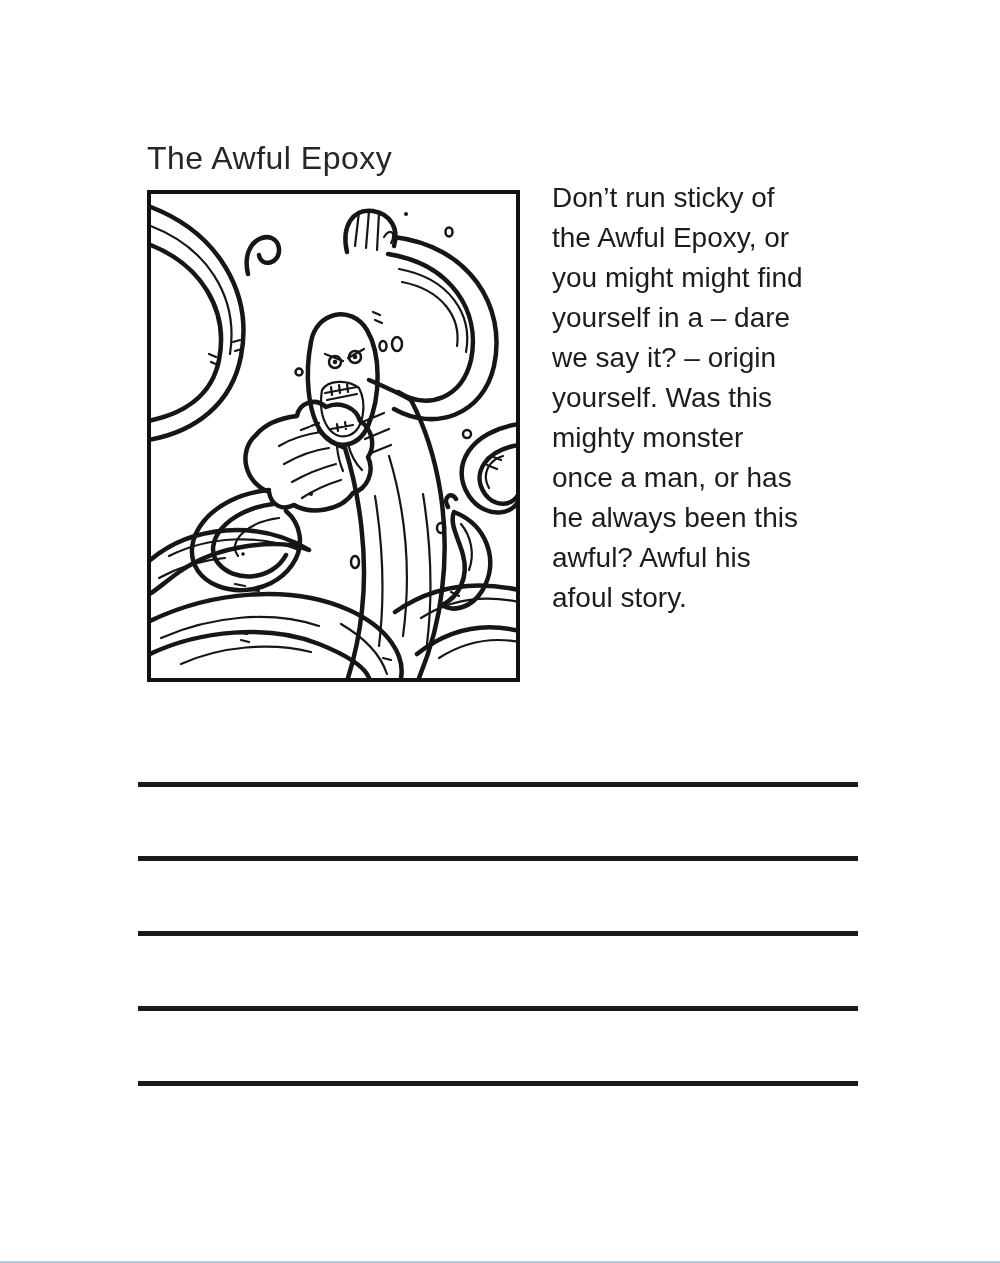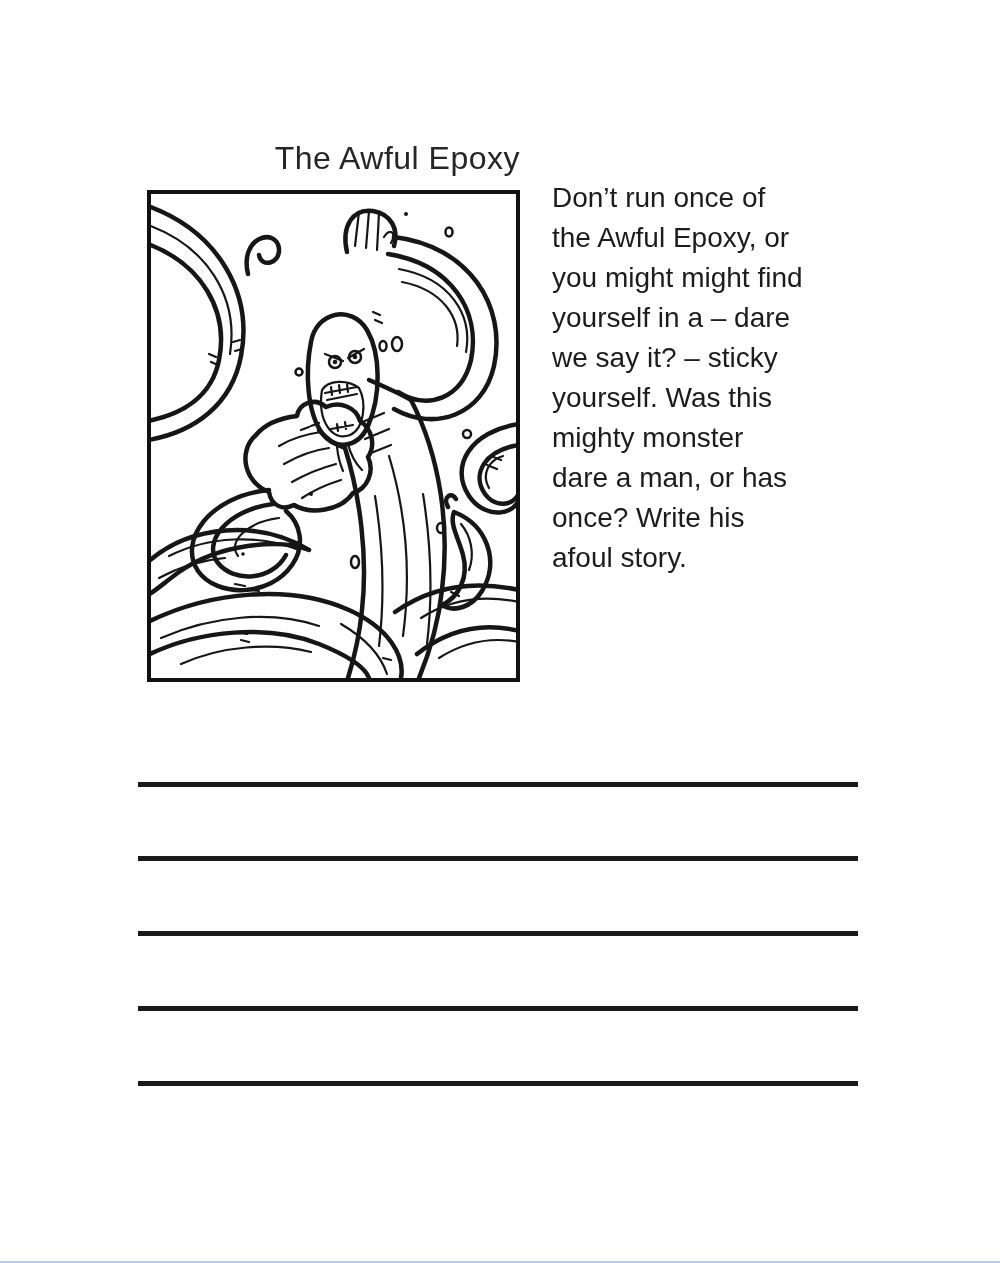--- a/index.html
+++ b/index.html
@@ -1,19 +1,19 @@
 <!DOCTYPE html>
 <html><head>
 <meta charset="utf-8">
 <style>
   html,body{margin:0;padding:0;background:#ffffff;}
   .page{position:relative;width:1000px;height:1263px;background:#ffffff;overflow:hidden;
         font-family:"Liberation Sans",sans-serif;color:#1d1d1d;}
 
-  .title{position:absolute;left:147px;top:140px;width:373px;text-align:right;
+  .title{position:absolute;left:147px;top:140px;width:373px;text-align:left;
          font-size:32px;font-weight:400;color:#262626;letter-spacing:.5px;white-space:nowrap;}
 
   .art-box{position:absolute;left:147px;top:190px;width:365px;height:484px;
            border:4px solid #111;background:#fff;overflow:hidden;}
   .art-box svg{display:block;}
 
   .prompt{position:absolute;left:552px;top:178px;width:320px;
           font-size:28px;line-height:40px;color:#1c1c1c;}
   .prompt div{white-space:nowrap;}
 
@@ -114,29 +114,30 @@
         <circle cx="184" cy="168" r="2.3"></circle>
         <circle cx="204" cy="163" r="2.3"></circle>
         <circle cx="255" cy="20" r="2"></circle>
         <circle cx="160" cy="300" r="2"></circle>
         <circle cx="92" cy="360" r="1.8"></circle>
       </g>
     </svg>
   </div>
 
   <div class="prompt">
-      <div>Don’t run once of</div>
+      <div>Don’t run sticky of</div>
       <div>the Awful Epoxy, or</div>
       <div>you might might find</div>
       <div>yourself in a – dare</div>
-      <div>we say it? – sticky</div>
+      <div>we say it? – origin</div>
       <div>yourself. Was this</div>
       <div>mighty monster</div>
-      <div>dare a man, or has</div>
-      <div>once? Write his</div>
+      <div>once a man, or has</div>
+      <div>he always been this</div>
+      <div>awful? Awful his</div>
       <div>afoul story.</div>
     </div>
 
   <div class="wlines">
       <div class="wline" style="top: 782px;"></div>
       <div class="wline" style="top: 856px;"></div>
       <div class="wline" style="top: 931px;"></div>
       <div class="wline" style="top: 1006px;"></div>
       <div class="wline" style="top: 1081px;"></div>
     </div>

